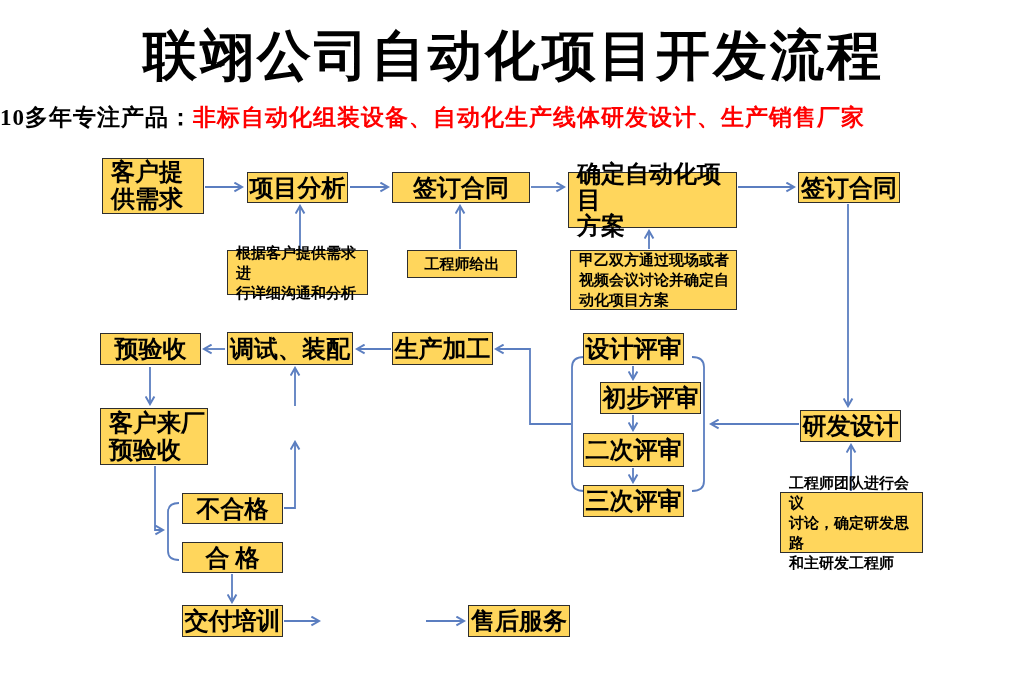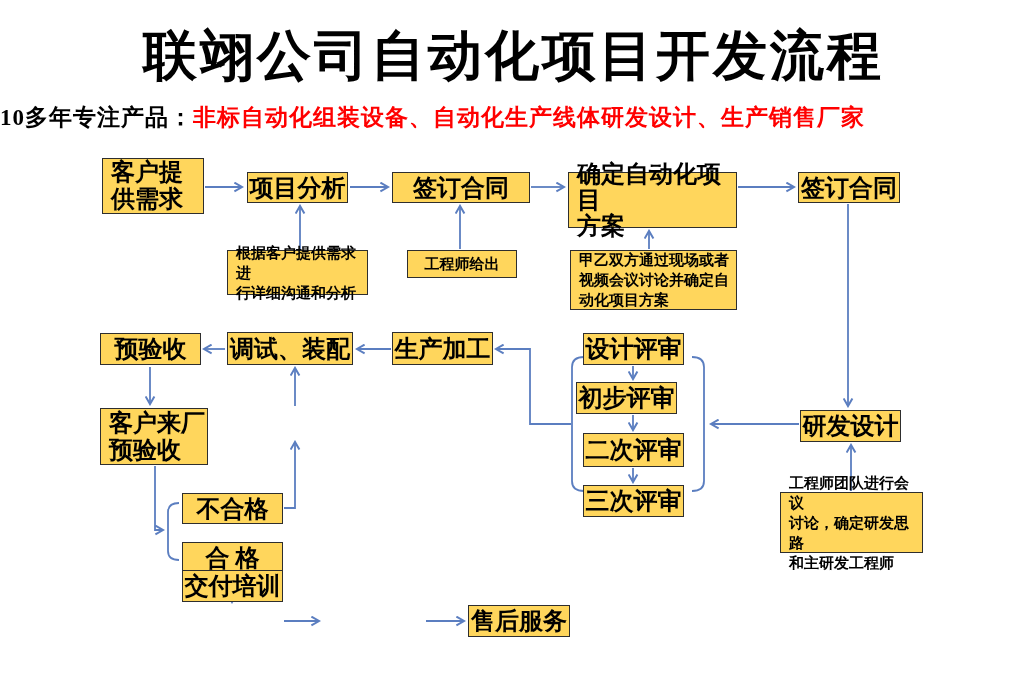--- a/index.html
+++ b/index.html
@@ -87,30 +87,30 @@
   <div class="node note" style="left:407px;top:250px;width:110px;height:28px">工程师给出</div>
   <div class="node note left" style="left:570px;top:250px;width:167px;height:60px">甲乙双方通过现场或者
 视频会议讨论并确定自
 动化项目方案</div>
 
   <div class="node" style="left:100px;top:333px;width:101px;height:32px">预验收</div>
   <div class="node" style="left:227px;top:332px;width:126px;height:33px">调试、装配</div>
   <div class="node" style="left:392px;top:332px;width:101px;height:33px">生产加工</div>
 
   <div class="node" style="left:583px;top:333px;width:101px;height:32px">设计评审</div>
-  <div class="node" style="left:576px;top:382px;width:101px;height:32px">初步评审</div>
+  <div class="node" style="left:600px;top:382px;width:101px;height:32px">初步评审</div>
   <div class="node" style="left:583px;top:485px;width:101px;height:32px">三次评审</div>
   <div class="node" style="left:583px;top:433px;width:101px;height:34px">二次评审</div>
 
   <div class="node" style="left:800px;top:410px;width:101px;height:32px">研发设计</div>
   <div class="node note left" style="left:780px;top:492px;width:143px;height:61px">工程师团队进行会议
 讨论，确定研发思路
 和主研发工程师</div>
 
   <div class="node left big" style="left:100px;top:408px;width:108px;height:57px">客户来厂
 预验收</div>
   <div class="node" style="left:182px;top:493px;width:101px;height:31px">不合格</div>
   <div class="node" style="left:182px;top:542px;width:101px;height:31px">合 格</div>
 
-  <div class="node" style="left:182px;top:570px;width:101px;height:32px">交付培训</div>
+  <div class="node" style="left:182px;top:605px;width:101px;height:32px">交付培训</div>
   <div class="node" style="left:468px;top:605px;width:102px;height:32px">售后服务</div>
 
 </div>
 
 </body></html>

